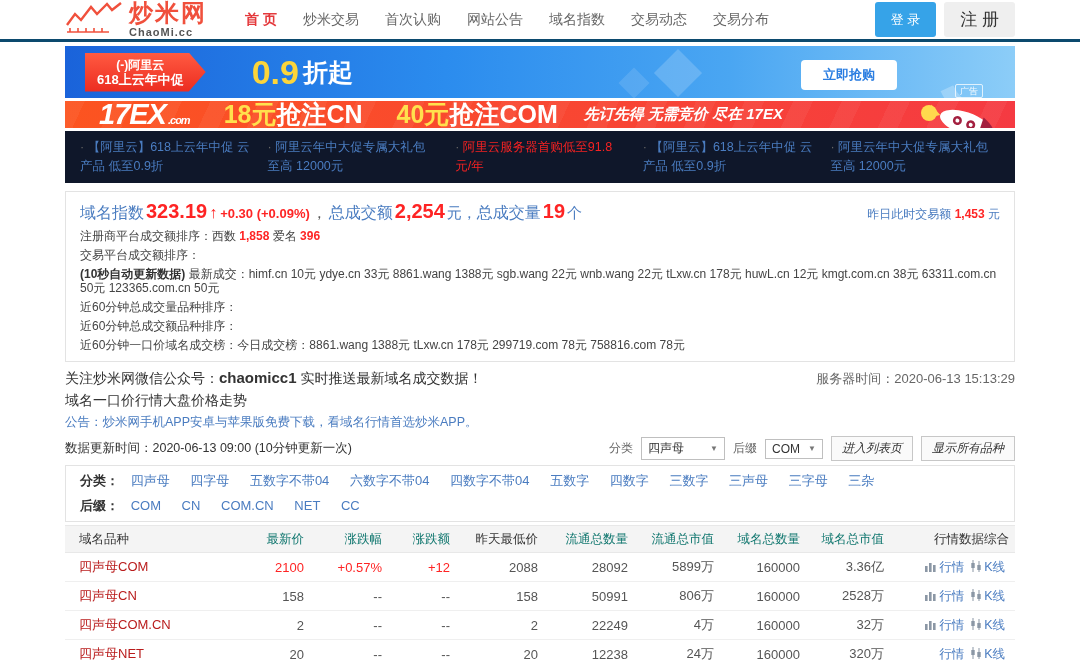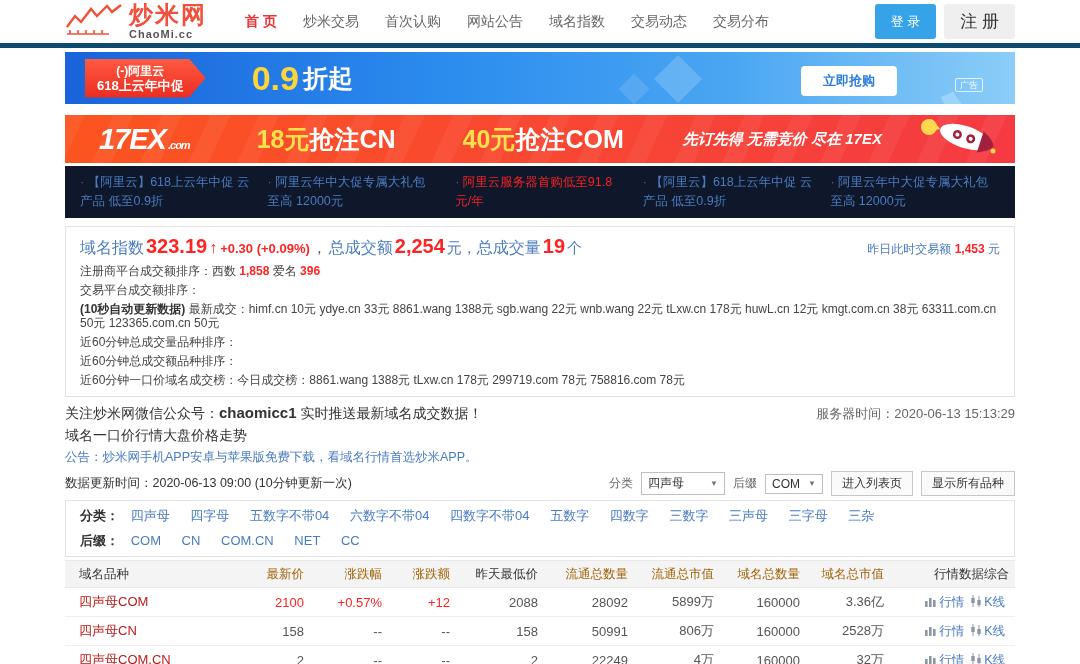--- a/index.html
+++ b/index.html
@@ -2,21 +2,21 @@
 <html><head>
 <meta charset="utf-8">
 <style>
   * { margin:0; padding:0; box-sizing:border-box; }
   html,body { width:1080px; height:664px; overflow:hidden; background:#fff;
     font-family:"Liberation Sans","DejaVu Sans",sans-serif; color:#333; }
   a { text-decoration:none; cursor:pointer; }
   .container { width:950px; margin:0 auto; }
 
   
-  .site-header { height:48px; border-bottom:5px solid #0c4a6e; }
+  .site-header { height:42px; border-bottom:3px solid #0c4a6e; }
   .site-header .container { display:flex; align-items:center; height:100%; }
   .logo { display:flex; align-items:flex-start; cursor:pointer; }
   .logo-text { margin-left:6px; }
   .logo-cn { font-size:24px; font-weight:bold; color:#f0503c; line-height:24px; letter-spacing:2px; }
   .logo-en { font-size:11px; color:#555; letter-spacing:1px; margin-top:1px;font-weight:bold; }
   .main-nav { display:flex; align-items:center; margin-left:38px; gap:26px; }
   .nav-item { font-size:14px; color:#666; }
   .nav-item.active { color:#e4393c; font-weight:bold; }
   .auth { margin-left:auto; display:flex; gap:8px; }
   .btn-login { background:#36a3e8; color:#fff; font-size:13px; padding:6px 16px; border-radius:3px; border:none; cursor:pointer; }
@@ -29,32 +29,32 @@
   .bb-badge { margin-left:20px; background:linear-gradient(180deg,#ff5a41,#ec2c20);
     clip-path:polygon(0 0,86% 0,100% 50%,86% 100%,0 100%);
     color:#fff; padding:5px 22px 5px 12px; text-align:center; flex:0 0 auto; }
   .bb-badge-l1 { font-size:12px; font-weight:bold; line-height:14px; }
   .bb-badge-l2 { font-size:13px; font-weight:bold; line-height:15px; }
   .bb-title { margin-left:42px; color:#fff; font-size:25px; font-weight:bold; white-space:nowrap; display:flex; align-items:center; }
   .bb-discount { color:#fcd53b; font-size:34px; font-weight:bold; margin:0 4px; line-height:34px; }
   .bb-sub { margin-left:28px; color:#fff; font-size:15px; white-space:nowrap; }
   .bb-cta { position:absolute; right:118px; top:14px; background:#fff; color:#2a7de1;
     font-size:13px; font-weight:bold; padding:6px 22px; border-radius:4px; border:none; cursor:pointer; }
-  .bb-adtag { position:absolute; right:32px; bottom:12px; border:1px solid rgba(255,255,255,.75);
+  .bb-adtag { position:absolute; right:32px; bottom:0; border:1px solid rgba(255,255,255,.75);
     color:rgba(255,255,255,.9); font-size:9px; padding:0 4px; line-height:12px; border-radius:2px; }
   .bb-deco1,.bb-deco2 { position:absolute; background:rgba(255,255,255,.18); transform:rotate(45deg); }
   .bb-deco1 { width:34px; height:34px; right:320px; top:10px; }
   .bb-deco2 { width:22px; height:22px; right:370px; top:26px; background:rgba(255,255,255,.12); }
   .bb-arc { position:absolute; width:120px; height:120px; border:14px solid rgba(255,255,255,.25);
     border-radius:50%; right:-40px; top:-40px; border-left-color:transparent; border-top-color:transparent; transform:rotate(20deg); }
 
   
-  .banner-orange { position:relative; margin-top:11px; height:48px; overflow:hidden; cursor:pointer;
+  .banner-orange { position:relative; margin-top:3px; height:27px; overflow:hidden; cursor:pointer;
     background:linear-gradient(90deg,#fc5420,#f53a42);
-    display:flex; align-items:center;gap:33px; }
+    display:flex; align-items:center; }
   .banner-orange:before { content:""; position:absolute; inset:0;
     background:repeating-linear-gradient(115deg,rgba(255,255,255,.05) 0 18px,rgba(255,255,255,0) 18px 44px); }
   .ob-logo { margin-left:34px; color:#fff; font-size:29px; font-weight:bold; font-style:italic; letter-spacing:-1px; position:relative; }
   .ob-tld { font-size:11px; font-style:italic; font-weight:bold; margin-left:2px; }
   .ob-offer { margin-left:34px; font-size:25px; font-weight:bold; color:#fff; white-space:nowrap; position:relative; }
   .ob-price { color:#ffe14d; }
   .ob-tag { margin-left:26px; color:#fff; font-size:15px; font-weight:bold; font-style:italic; white-space:nowrap; position:relative; }
   .ob-rocket { position:absolute; right:14px; top:2px; }
 
   
@@ -88,35 +88,35 @@
   .notice-line { font-size:12.5px; color:#4a7cc0; margin-top:4px; display:inline-block; }
   .update-row { margin-top:5px; display:flex; align-items:center; }
   .update-time { font-size:12.5px; color:#333; }
   .update-ctrls { margin-left:auto; display:flex; align-items:center; gap:8px; }
   .ctrl-lbl { font-size:12px; color:#666; }
   .select { border:1px solid #bfbfbf; background:#fff; font-size:12px; color:#333;
     padding:2px 6px; display:flex; align-items:center; cursor:pointer; min-width:84px; justify-content:space-between; }
   .select.small { min-width:58px; }
   .caret { font-size:8px; color:#777; margin-left:8px; }
   .ctrl-btn { border:1px solid #c7c7c7; background:#fafafa; font-size:12px; color:#333;
-    padding:3px 10px; cursor:pointer; }
+    padding:3px 10px; cursor:pointer;font-style:italic; }
 
   
   .cat-box { margin-top:4px; border:1px solid #e3e3e3; padding:6px 14px 7px; }
   .cat-row { font-size:13px; line-height:17px; white-space:nowrap; }
   .cat-row + .cat-row { margin-top:8px; }
   .cat-lbl { font-weight:bold; color:#333; margin-right:8px; }
   .cat-link { color:#4a7cc0; margin-right:17px; }
 
   
   .market-table { width:950px; border-collapse:collapse; table-layout:fixed; margin-top:3px; }
   .market-table th { background:#f4f4f4; font-weight:normal; font-size:12.5px; height:27px;
     border-top:1px solid #e8e8e8; border-bottom:1px solid #e8e8e8; }
   .market-table td { font-size:13px; height:29px; border-bottom:1px solid #efefef; color:#555; }
-  th.dark { color:#333; } th.blue { color:#a16207; cursor:pointer; }
+  th.dark { color:#333; } th.blue { color:#0f766e; cursor:pointer; }
   .ta-l { text-align:left; padding-left:14px; }
   .ta-r { text-align:right; padding-right:6px; }
   td.name a { color:#b91c1c;text-align:center; }
   td.red { color:#fe2424; }
   .act-cell { text-align:right; padding-right:10px; white-space:nowrap; }
   .act-cell a { color:#4a7cc0; font-size:12.5px; }
   .act-icon { vertical-align:-1px; margin:0 2px 0 6px; }
 </style>
 </head>
 <body>

